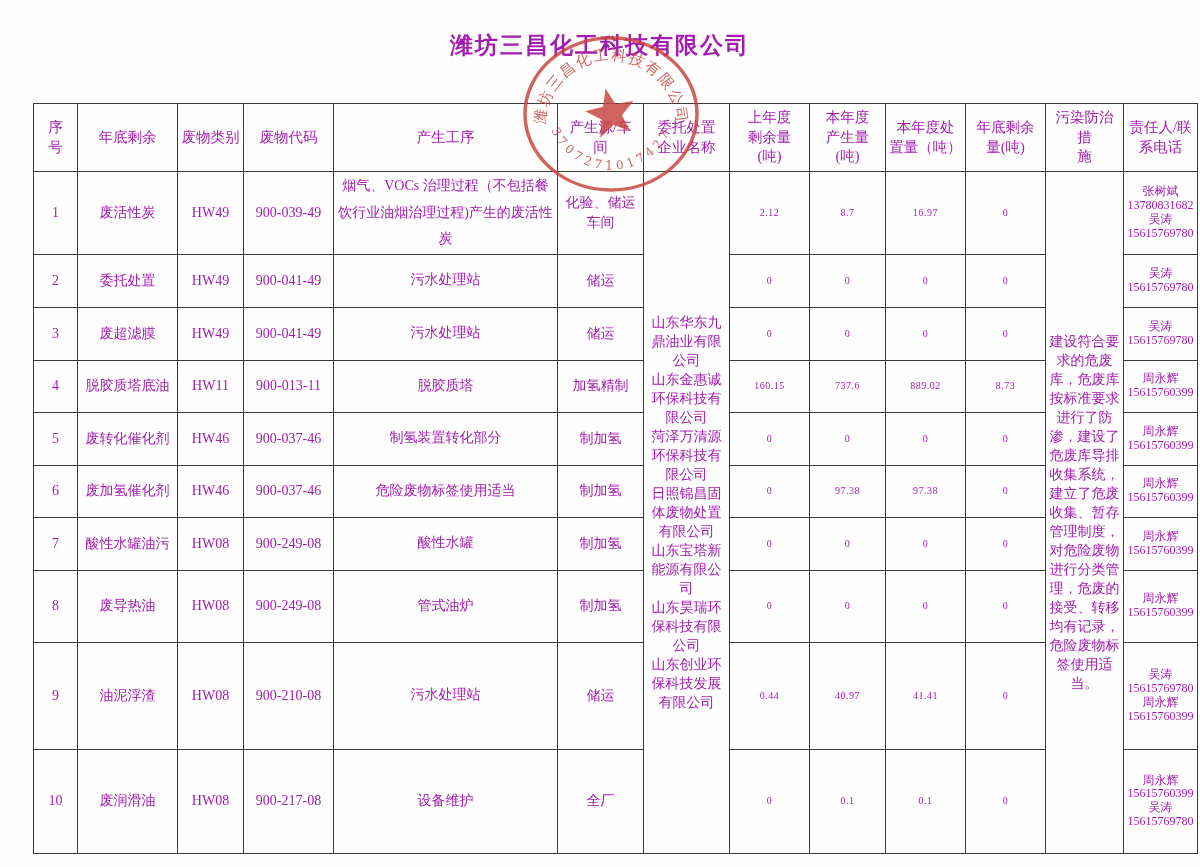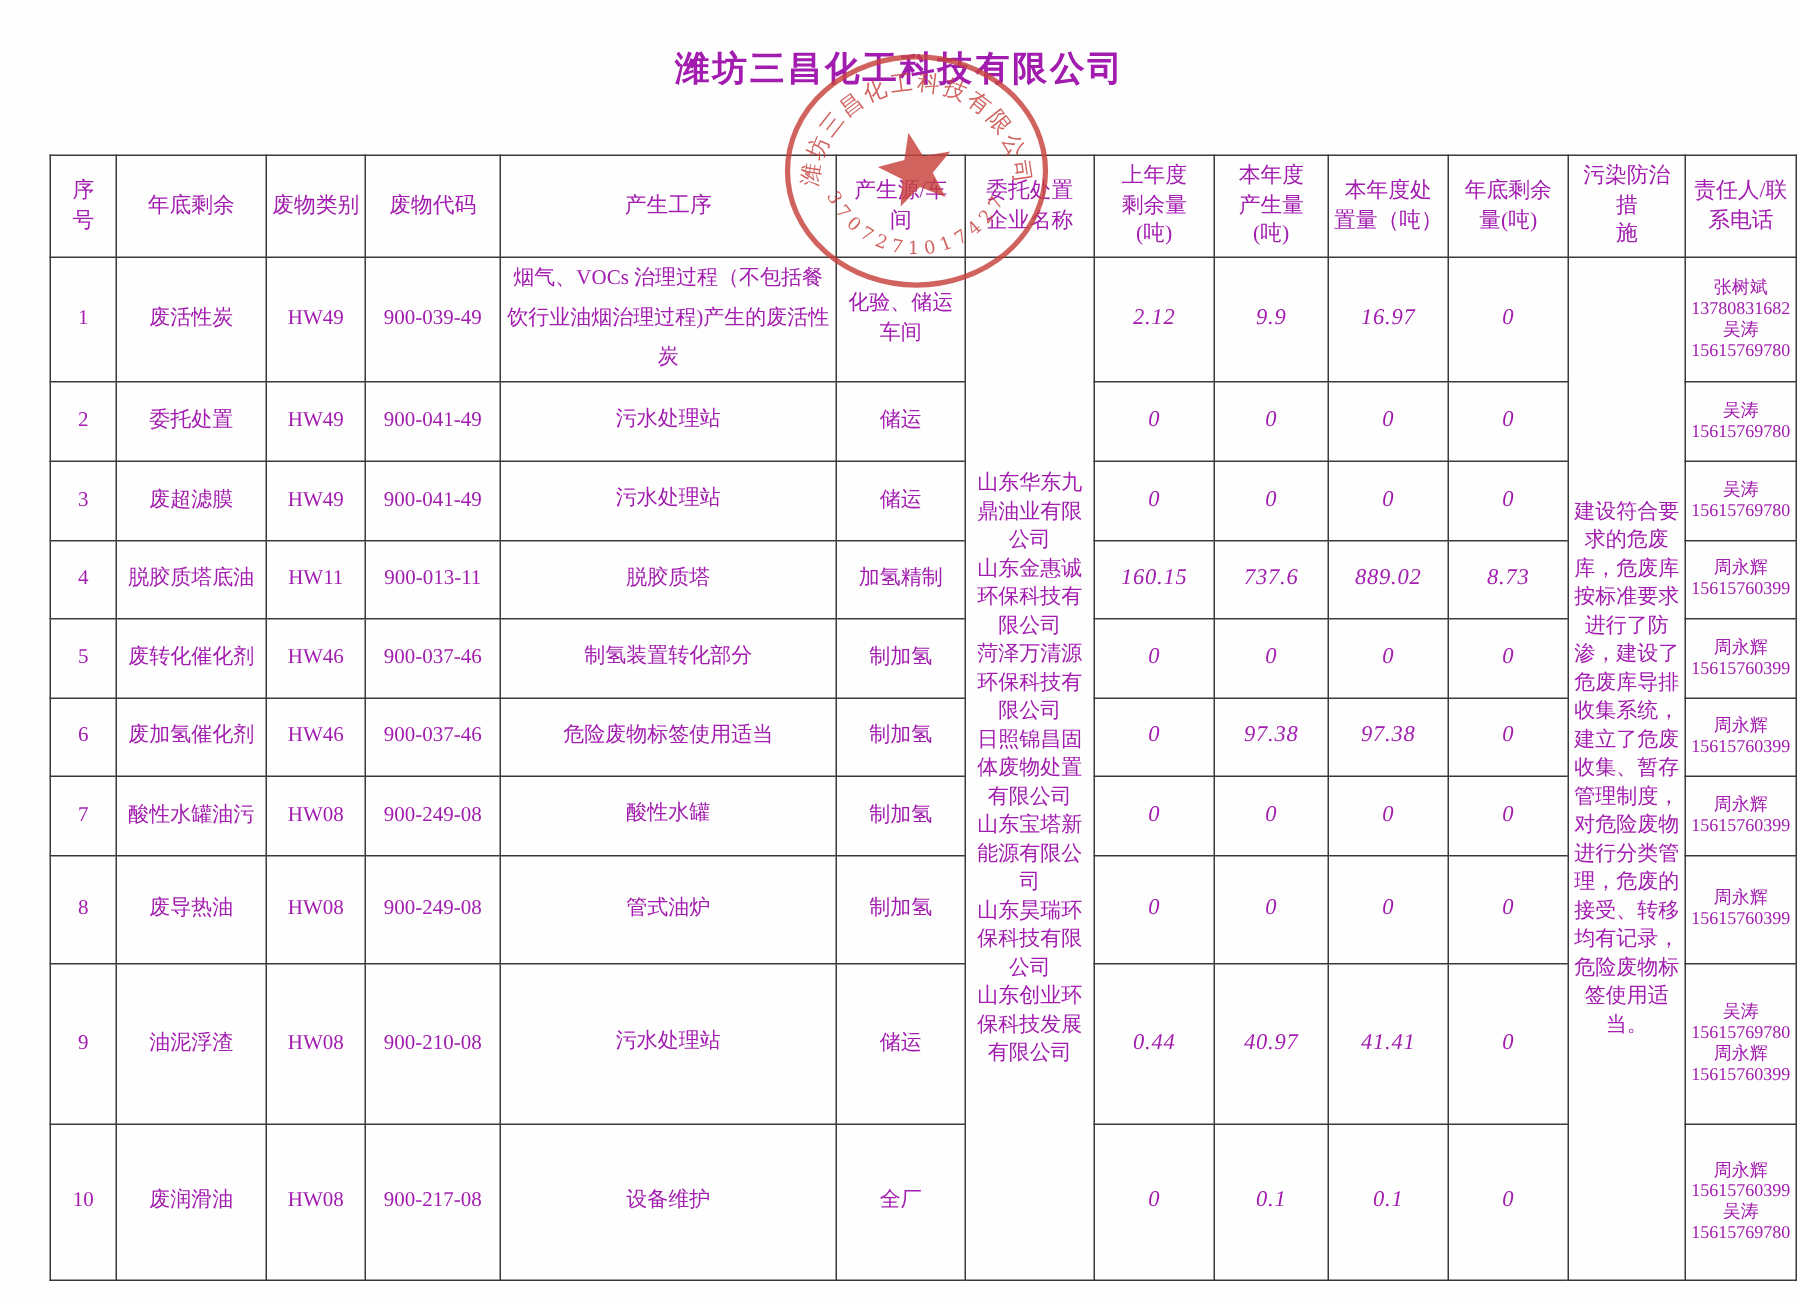--- a/index.html
+++ b/index.html
@@ -13,21 +13,21 @@
           table-layout:fixed;}
   th,td{border:1px solid #3a3a3a;padding:1px 3px;text-align:center;vertical-align:middle;
         font-size:14px;font-weight:normal;white-space:pre-line;overflow:hidden;line-height:1.45;}
   col.c1{width:44px}col.c2{width:100px}col.c3{width:66px}col.c4{width:90px}
   col.c5{width:224px}col.c6{width:86px}col.c7{width:86px}col.c8{width:80px}
   col.c9{width:76px}col.c10{width:80px}col.c11{width:80px}col.c12{width:78px}col.c13{width:74px}
   tr.hh{height:68px} tr.r1{height:74px} tr.r2{height:53px} tr.r3{height:53px}
   tr.r4{height:52px} tr.r5{height:53px} tr.r6{height:52px} tr.r7{height:53px}
   tr.r8{height:72px} tr.r9{height:107px} tr.r10{height:104px}
   th{line-height:1.35;font-size:14.5px;}
-  td.num{font-size:15px;letter-spacing:.5px;font-style:italic;}
+  td.num{font-size:10px;letter-spacing:.5px;}
   td.process{line-height:1.9;}
   td.contact{font-size:12px;padding:1px 2px;}
   .clip{overflow:hidden;margin:0 auto;word-break:break-all;line-height:1.15;}
   .mh1{max-height:70px}.mh2{max-height:49px}.mh3{max-height:49px}.mh4{max-height:48px}
   .mh5{max-height:49px}.mh6{max-height:48px}.mh7{max-height:49px}.mh8{max-height:68px}
   .mh9{max-height:103px}.mh10{max-height:100px}
   td.companies{line-height:19px;font-size:14px;}
   td.measures{line-height:19px;font-size:14px;}
   .seal{position:absolute;left:505px;top:22px;width:220px;height:186px;z-index:5;
         pointer-events:none;opacity:.82;}
@@ -105,21 +105,21 @@
       <td>化验、储运
 车间</td>
       <td class="companies" rowspan="10">山东华东九鼎油业有限公司
 山东金惠诚环保科技有限公司
 菏泽万清源环保科技有限公司
 日照锦昌固体废物处置有限公司
 山东宝塔新能源有限公司
 山东昊瑞环保科技有限公司
 山东创业环保科技发展有限公司</td>
       <td class="num">2.12</td>
-      <td class="num">9.9</td>
+      <td class="num">8.7</td>
       <td class="num">16.97</td>
       <td class="num">0</td>
       <td class="measures" rowspan="10">建设符合要求的危废库，危废库按标准要求进行了防渗，建设了危废库导排收集系统，建立了危废收集、暂存管理制度，对危险废物进行分类管理，危废的接受、转移均有记录，危险废物标签使用适当。</td>
       <td class="contact"><div class="clip mh1">张树斌
 13780831682
 吴涛
 15615769780</div></td>
     </tr>
 
     <tr class="r2">

